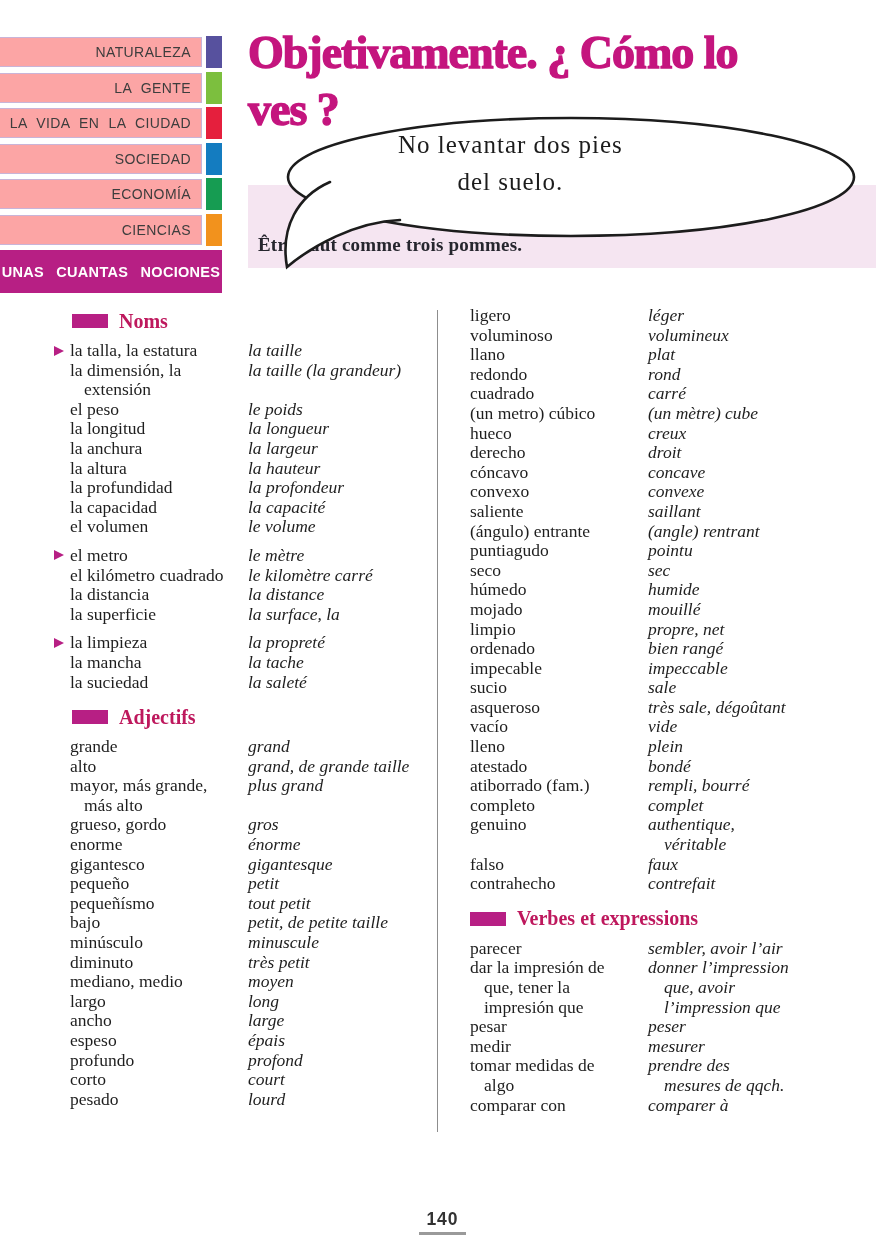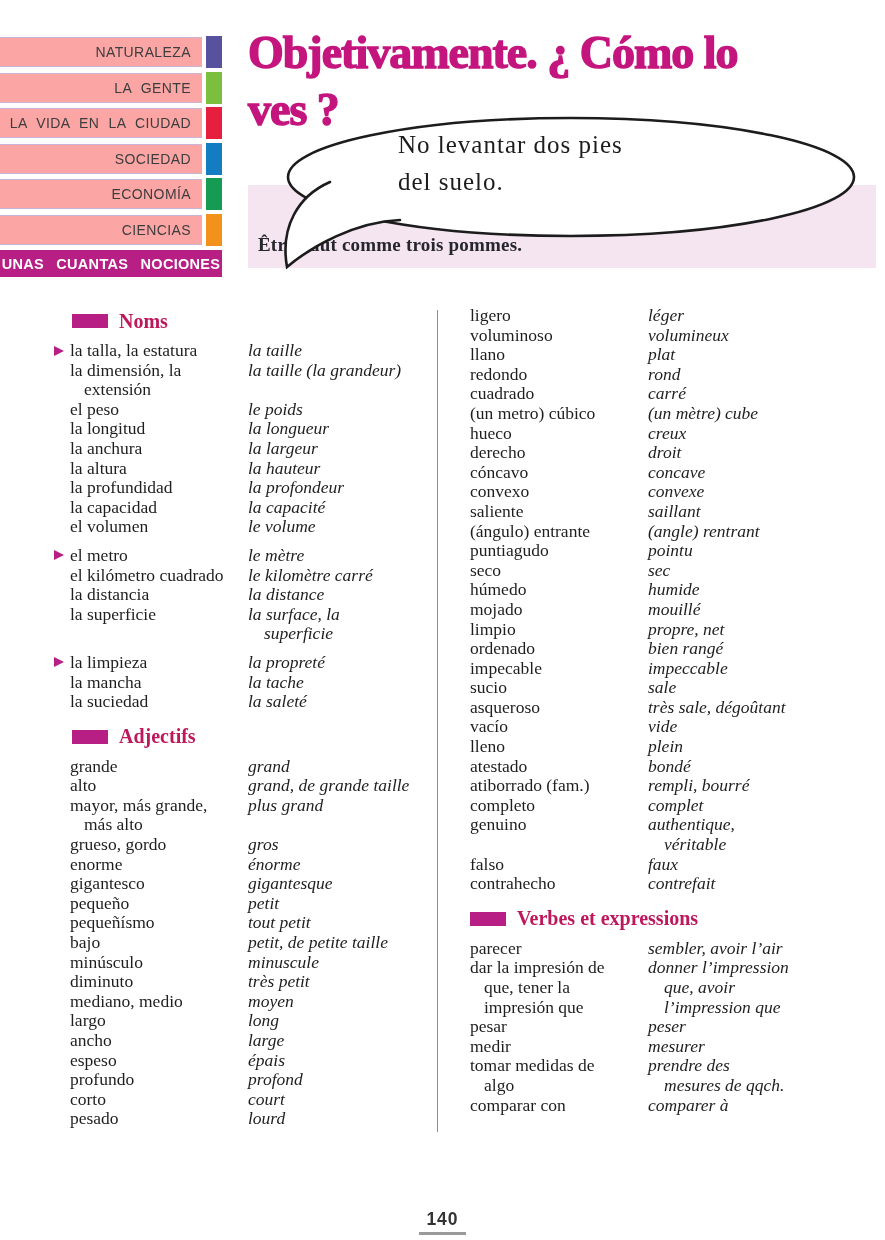--- a/index.html
+++ b/index.html
@@ -12,42 +12,42 @@
   .side-row { display:flex; height:30px; margin-bottom:5.5px; }
   .side-bar {
     width:202px; box-sizing:border-box; background:#fca5a5;
     border:1px solid #c9b4d8; border-left:none;
     display:flex; align-items:center; justify-content:flex-end; padding-right:10px;
     font-family:"Liberation Sans","DejaVu Sans",sans-serif;
     font-size:14px; color:#3d3d3d; letter-spacing:0.4px; word-spacing:5px;
   }
   .side-square { width:16px; height:32px; margin-left:4px; margin-top:-1px; }
   .noc-bar {
-    width:222px; height:27px; background:#b71f84; color:#ffffff;
+    width:222px; height:43px; background:#b71f84; color:#ffffff;
     display:flex; align-items:center; justify-content:center;
     font-family:"Liberation Sans","DejaVu Sans",sans-serif;
     font-weight:bold; font-size:14.5px; letter-spacing:0.3px; word-spacing:8px;
   }
   
   .title {
     position:absolute; left:248px; top:24px; width:625px;
     font-family:Liberation Serif, serif;
     font-weight:bold; font-size:46px; line-height:57px; color:#c4157e;
     letter-spacing:-1px; -webkit-text-stroke:1.4px #c4157e;
   }
   
   .banner { position:absolute; left:248px; top:185px; width:628px; height:83px; background:#f5e5f1; }
   .banner-text {
     position:absolute; left:10px; bottom:12px;
     font-weight:bold; font-size:19px; color:#26262e; letter-spacing:0.2px;
   }
   .bubble-svg { position:absolute; left:270px; top:100px; width:600px; height:185px; }
   .bubble-text {
     position:absolute; left:398px; top:126px; font-family:cursive;
-    font-size:25px; line-height:37px; color:#1c1c1c; letter-spacing:1px;
+    font-size:25px; line-height:37px; color:#1c1c1c; letter-spacing:1px;text-align:center;
   }
   
   .divider { position:absolute; left:437px; top:310px; width:1px; height:822px; background:#8d8d8d; }
   .vcol { position:absolute; font-size:17.5px; color:#1e1e1e; }
   .vcol-left  { left:70px;  top:310px; width:365px; }
   .vcol-right { left:470px; top:306px; width:405px; }
   .vheading {
     display:flex; align-items:center; height:22px;
     font-weight:bold; font-size:20px; color:#be185d; margin:0 0 9px 0;
   }
@@ -183,23 +183,20 @@
         <span class="fr">le kilomètre carré</span>
       </div>
       <div class="vrow">
         <span class="es">la distancia</span>
         <span class="fr">la distance</span>
       </div>
       <div class="vrow">
         <span class="es">la superficie</span>
         <span class="fr">la surface, la</span>
       </div>
-      <div class="vrow">
-        <span class="fr cont">superficie</span>
-      </div>
     </div>
     <div class="vgroup">
       <div class="vrow">
         <span class="bullet"></span>
         <span class="es">la limpieza</span>
         <span class="fr">la propreté</span>
       </div>
       <div class="vrow">
         <span class="es">la mancha</span>
         <span class="fr">la tache</span>

